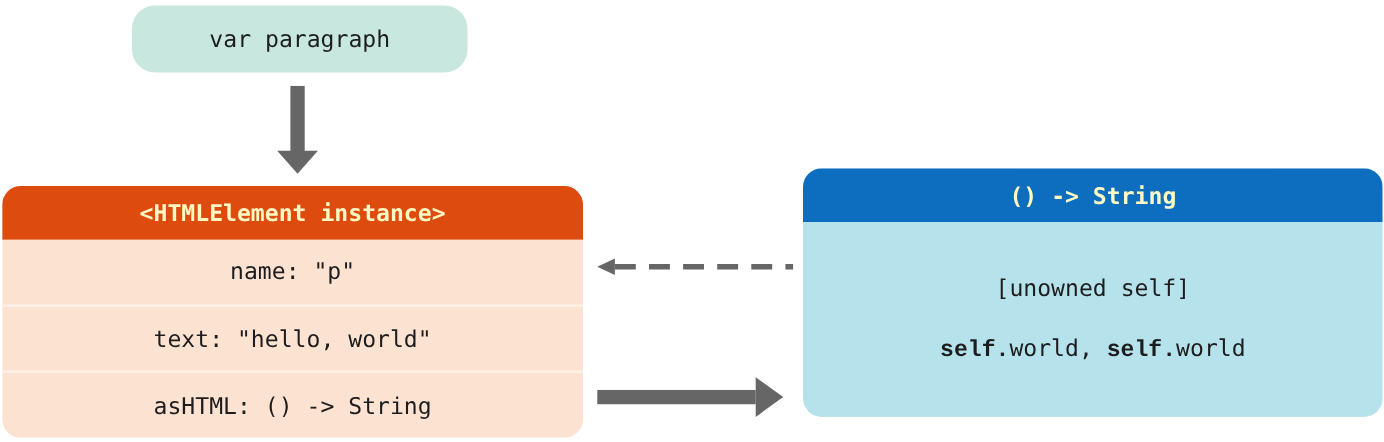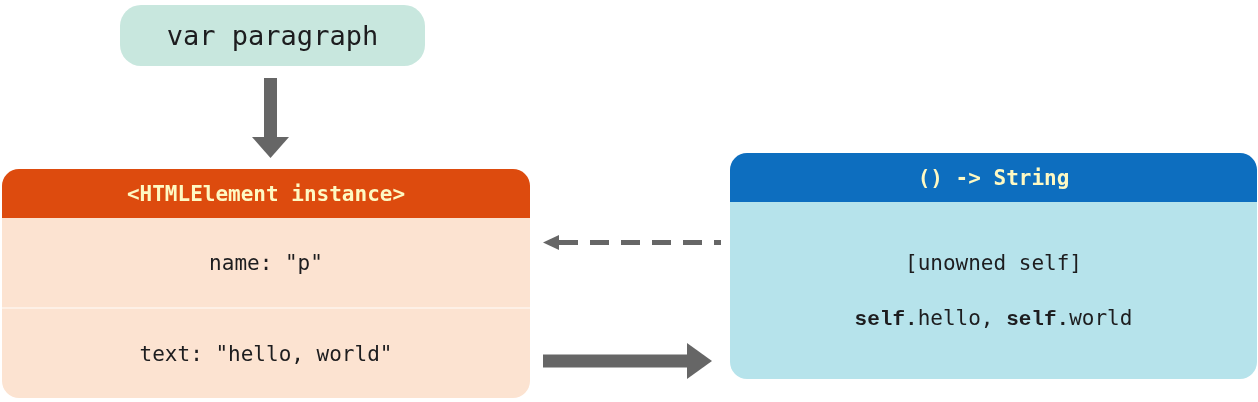--- a/index.html
+++ b/index.html
@@ -14,21 +14,21 @@
   }
   .abs { position: absolute; }
 
   
   .pill {
     left: 120px; top: 5px;
     width: 305px; height: 61px;
     background: #c8e7de;
     border-radius: 21px;
     display: flex; align-items: center; justify-content: center;
-    font-size: 27px;
+    font-size: 21px;
   }
 
   
   .arrow-svg { display: block; }
 
   
   .box {
     border-radius: 17px;
     overflow: hidden;
     display: flex;
@@ -81,33 +81,34 @@
 
   <svg class="abs arrow-svg" style="left:250px; top:78px;" width="41" height="81" viewBox="0 0 41 81">
     <rect x="14" y="0" width="13" height="61" fill="#666666"></rect>
     <polygon points="2,59 39,59 20.5,80" fill="#666666"></polygon>
   </svg>
 
   <div class="abs box instance-box">
     <div class="box-header">&lt;HTMLElement instance&gt;</div>
     <div class="instance-row">name: "p"</div>
     <div class="instance-row">text: "hello, world"</div>
+    <div class="instance-row">asHTML: () -&gt; String</div>
   </div>
 
   <svg class="abs arrow-svg" style="left:538px; top:230px;" width="186" height="25" viewBox="0 0 186 25">
     <polygon points="5,12.5 21,5 21,20" fill="#666666"></polygon>
     <line x1="21" y1="12.5" x2="183" y2="12.5" stroke-width="5" stroke-dasharray="19 12" stroke="#666666"></line>
   </svg>
 
   <svg class="abs arrow-svg" style="left:540px; top:341px;" width="180" height="40" viewBox="0 0 180 40">
     <rect x="3" y="13.5" width="144" height="13" fill="#666666"></rect>
     <polygon points="147,2 147,38 172,20" fill="#666666"></polygon>
   </svg>
 
   <div class="abs box closure-box">
     <div class="box-header">() -&gt; String</div>
     <div class="closure-body">
       <div class="closure-line">[unowned self]</div>
-      <div class="closure-line"><span class="bold">self.</span><span>hello, </span><span class="bold">self.</span><span>world</span></div>
+      <div class="closure-line"><span class="bold">self.</span><span>world, </span><span class="bold">self.</span><span>world</span></div>
     </div>
   </div>
 
 </div>
 
 </body></html>

